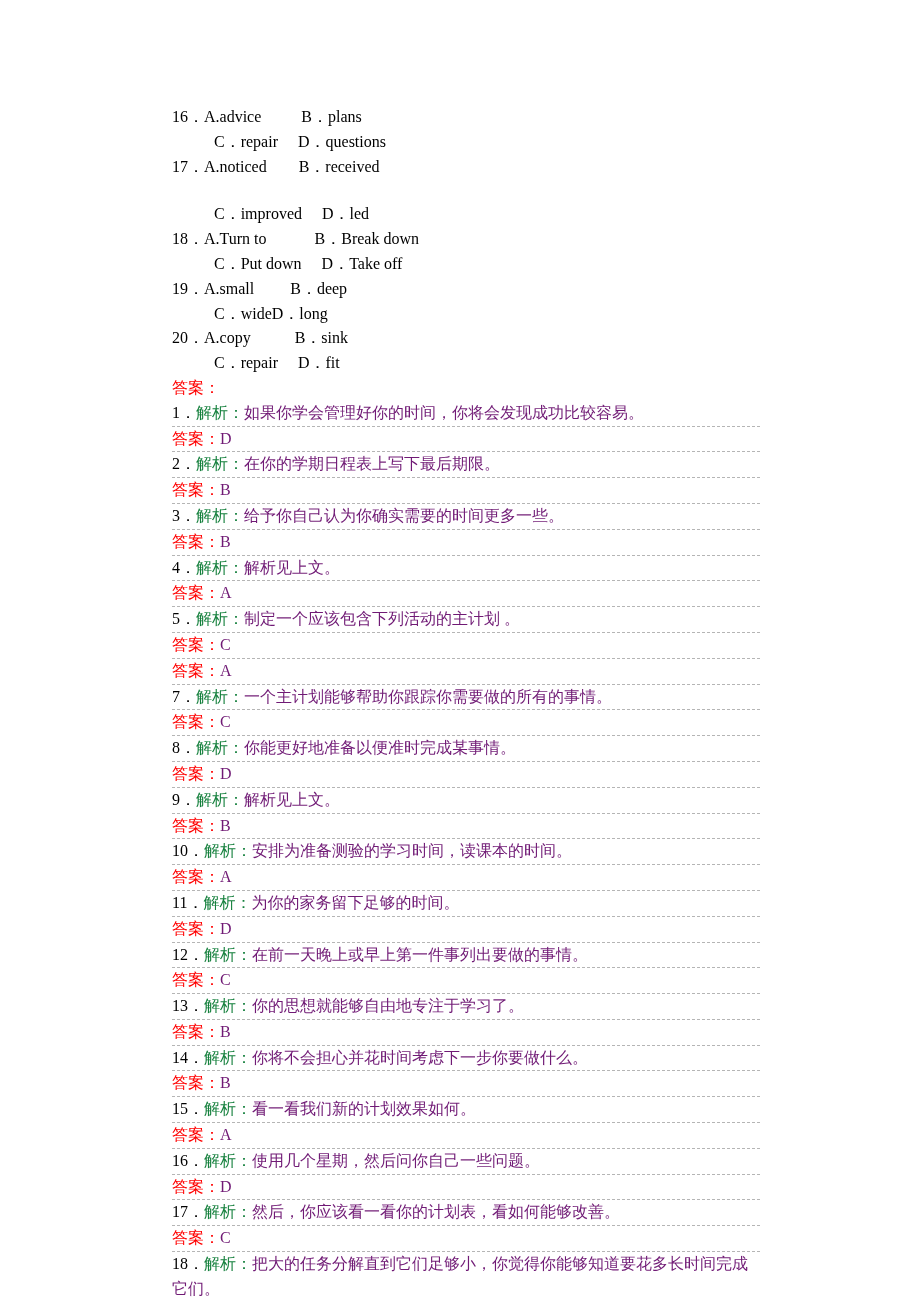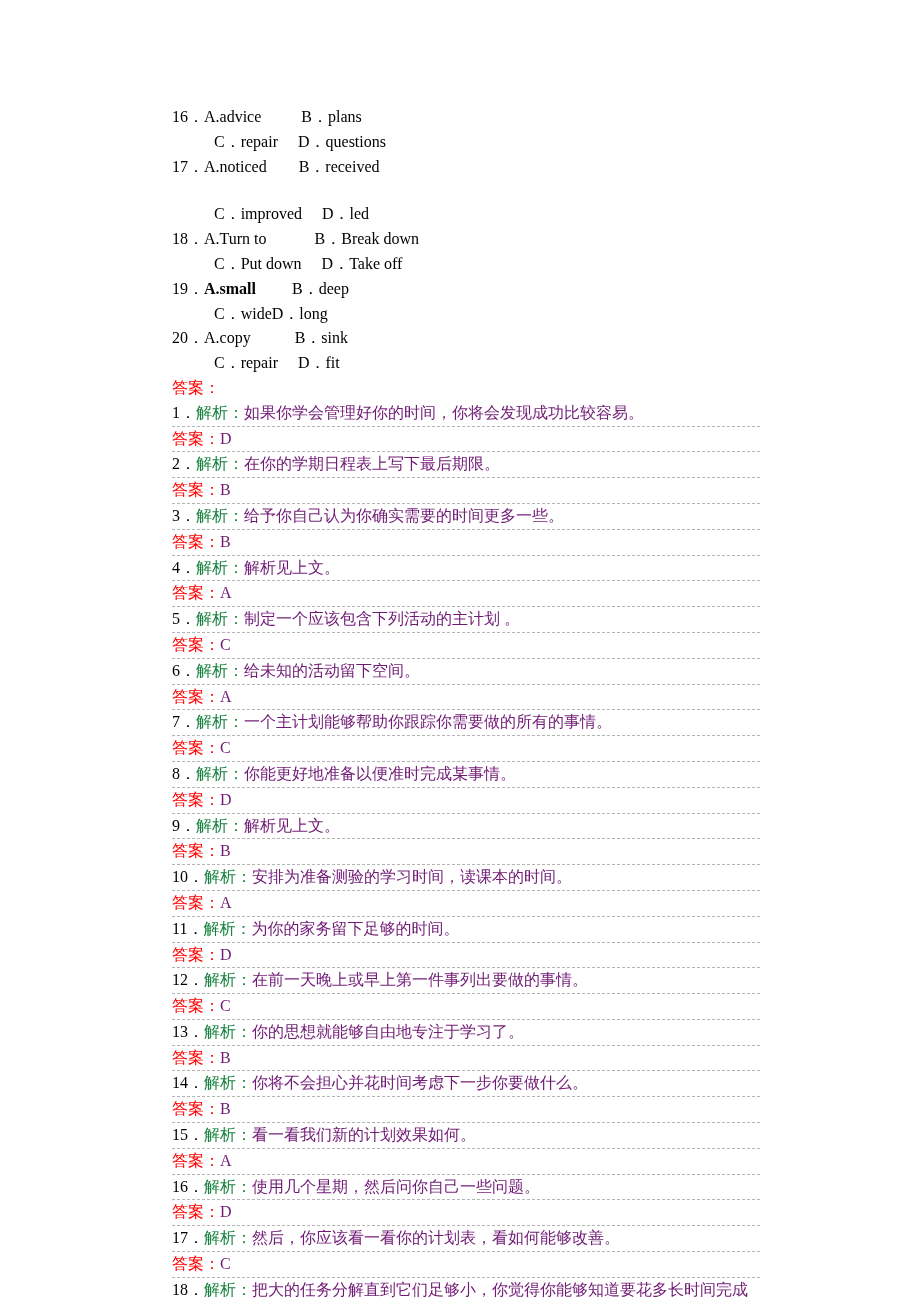--- a/index.html
+++ b/index.html
@@ -26,21 +26,21 @@
   .q-sub {
     padding-left: 42px;
     white-space: nowrap;
   }
   .opt {
     display: inline-block;
   }
   .pad-a1 { padding-right: 40px; }
   .pad-a2 { padding-right: 32px; }
   .pad-a3 { padding-right: 48px; }
-  .pad-a4 { padding-right: 36px; font-weight: bold; }
+  .pad-a4 { padding-right: 36px; }
   .pad-a5 { padding-right: 44px; }
   .pad-c1 { padding-right: 20px; }
   .pad-c2 { padding-right: 20px; margin-top: 23px; }
   .pad-c3 { padding-right: 20px; }
   .pad-c4 { }
   .pad-c5 { padding-right: 20px; }
   .answers-header {
     color: #ff0000;
   }
   .ans-line {
@@ -85,21 +85,20 @@
       <div class="ans-line"><span class="ans-num">1</span>．<span class="ans-label">解析：</span><span class="ans-text">如果你学会管理好你的时间，你将会发现成功比较容易。</span></div>
       <div class="ans-line"><span class="ans-label-red">答案：</span><span class="ans-text">D</span></div>
       <div class="ans-line"><span class="ans-num">2</span>．<span class="ans-label">解析：</span><span class="ans-text">在你的学期日程表上写下最后期限。</span></div>
       <div class="ans-line"><span class="ans-label-red">答案：</span><span class="ans-text">B</span></div>
       <div class="ans-line"><span class="ans-num">3</span>．<span class="ans-label">解析：</span><span class="ans-text">给予你自己认为你确实需要的时间更多一些。</span></div>
       <div class="ans-line"><span class="ans-label-red">答案：</span><span class="ans-text">B</span></div>
       <div class="ans-line"><span class="ans-num">4</span>．<span class="ans-label">解析：</span><span class="ans-text">解析见上文。</span></div>
       <div class="ans-line"><span class="ans-label-red">答案：</span><span class="ans-text">A</span></div>
       <div class="ans-line"><span class="ans-num">5</span>．<span class="ans-label">解析：</span><span class="ans-text">制定一个应该包含下列活动的主计划 。</span></div>
       <div class="ans-line"><span class="ans-label-red">答案：</span><span class="ans-text">C</span></div>
-      <div class="ans-line"><span class="ans-num">6</span>．<span class="ans-label">解析：</span><span class="ans-text">给未知的活动留下空间。</span></div>
       <div class="ans-line"><span class="ans-label-red">答案：</span><span class="ans-text">A</span></div>
       <div class="ans-line"><span class="ans-num">7</span>．<span class="ans-label">解析：</span><span class="ans-text">一个主计划能够帮助你跟踪你需要做的所有的事情。</span></div>
       <div class="ans-line"><span class="ans-label-red">答案：</span><span class="ans-text">C</span></div>
       <div class="ans-line"><span class="ans-num">8</span>．<span class="ans-label">解析：</span><span class="ans-text">你能更好地准备以便准时完成某事情。</span></div>
       <div class="ans-line"><span class="ans-label-red">答案：</span><span class="ans-text">D</span></div>
       <div class="ans-line"><span class="ans-num">9</span>．<span class="ans-label">解析：</span><span class="ans-text">解析见上文。</span></div>
       <div class="ans-line"><span class="ans-label-red">答案：</span><span class="ans-text">B</span></div>
       <div class="ans-line"><span class="ans-num">10</span>．<span class="ans-label">解析：</span><span class="ans-text">安排为准备测验的学习时间，读课本的时间。</span></div>
       <div class="ans-line"><span class="ans-label-red">答案：</span><span class="ans-text">A</span></div>
       <div class="ans-line"><span class="ans-num">11</span>．<span class="ans-label">解析：</span><span class="ans-text">为你的家务留下足够的时间。</span></div>

